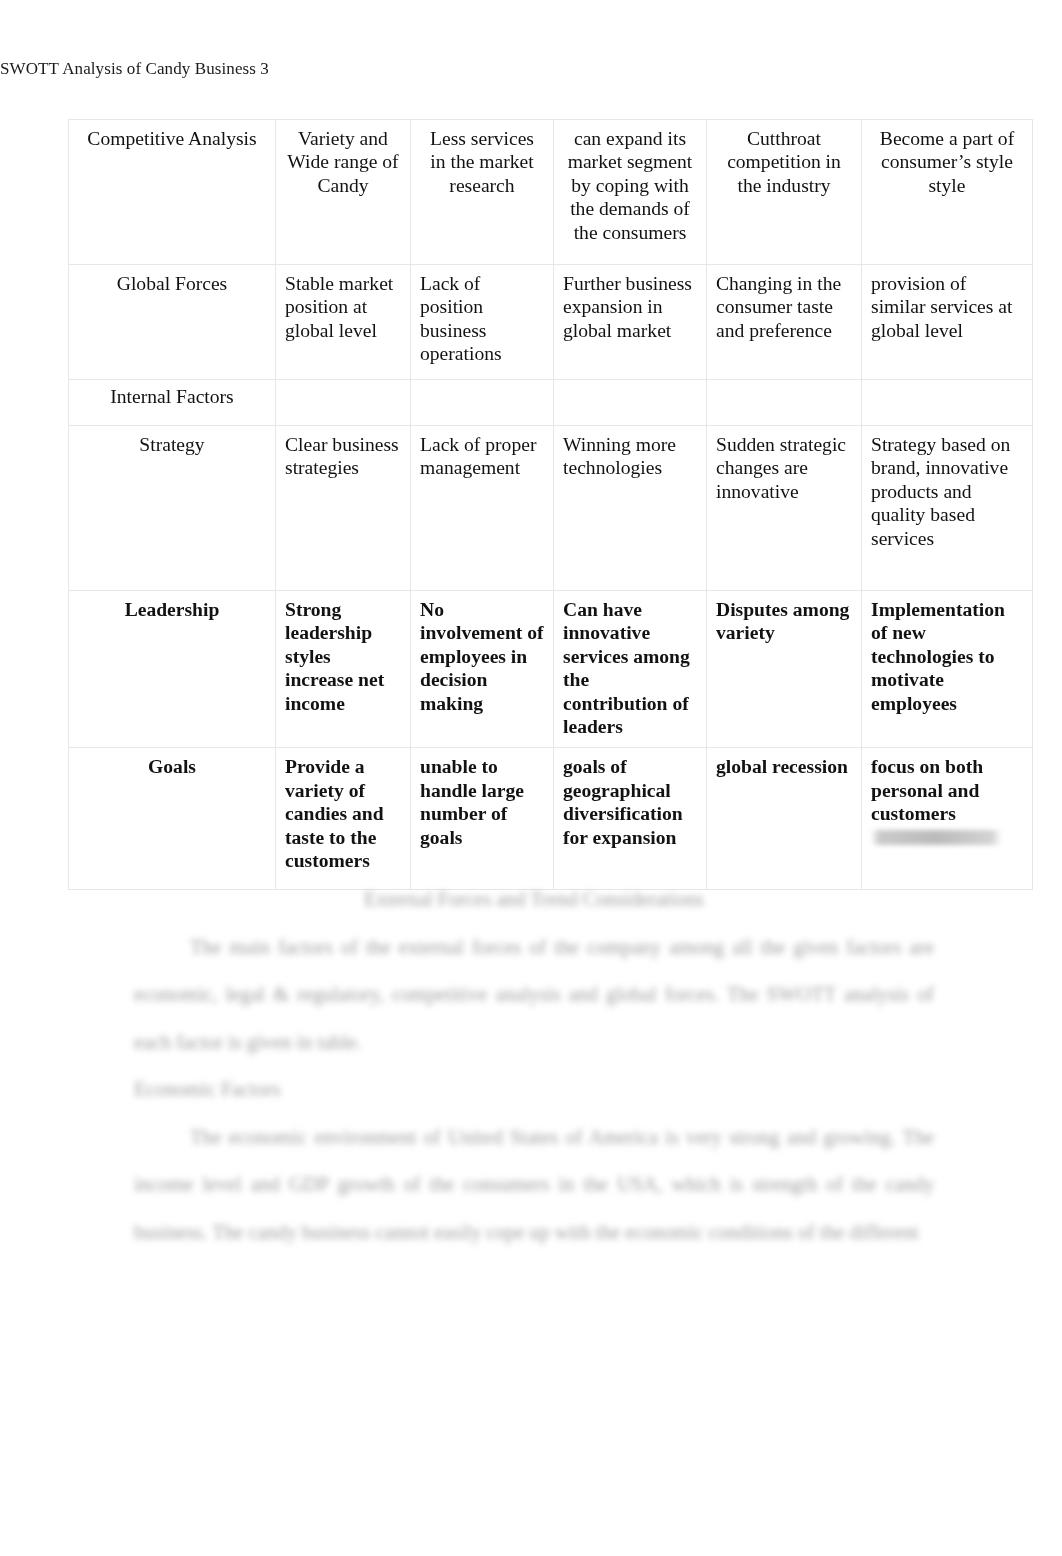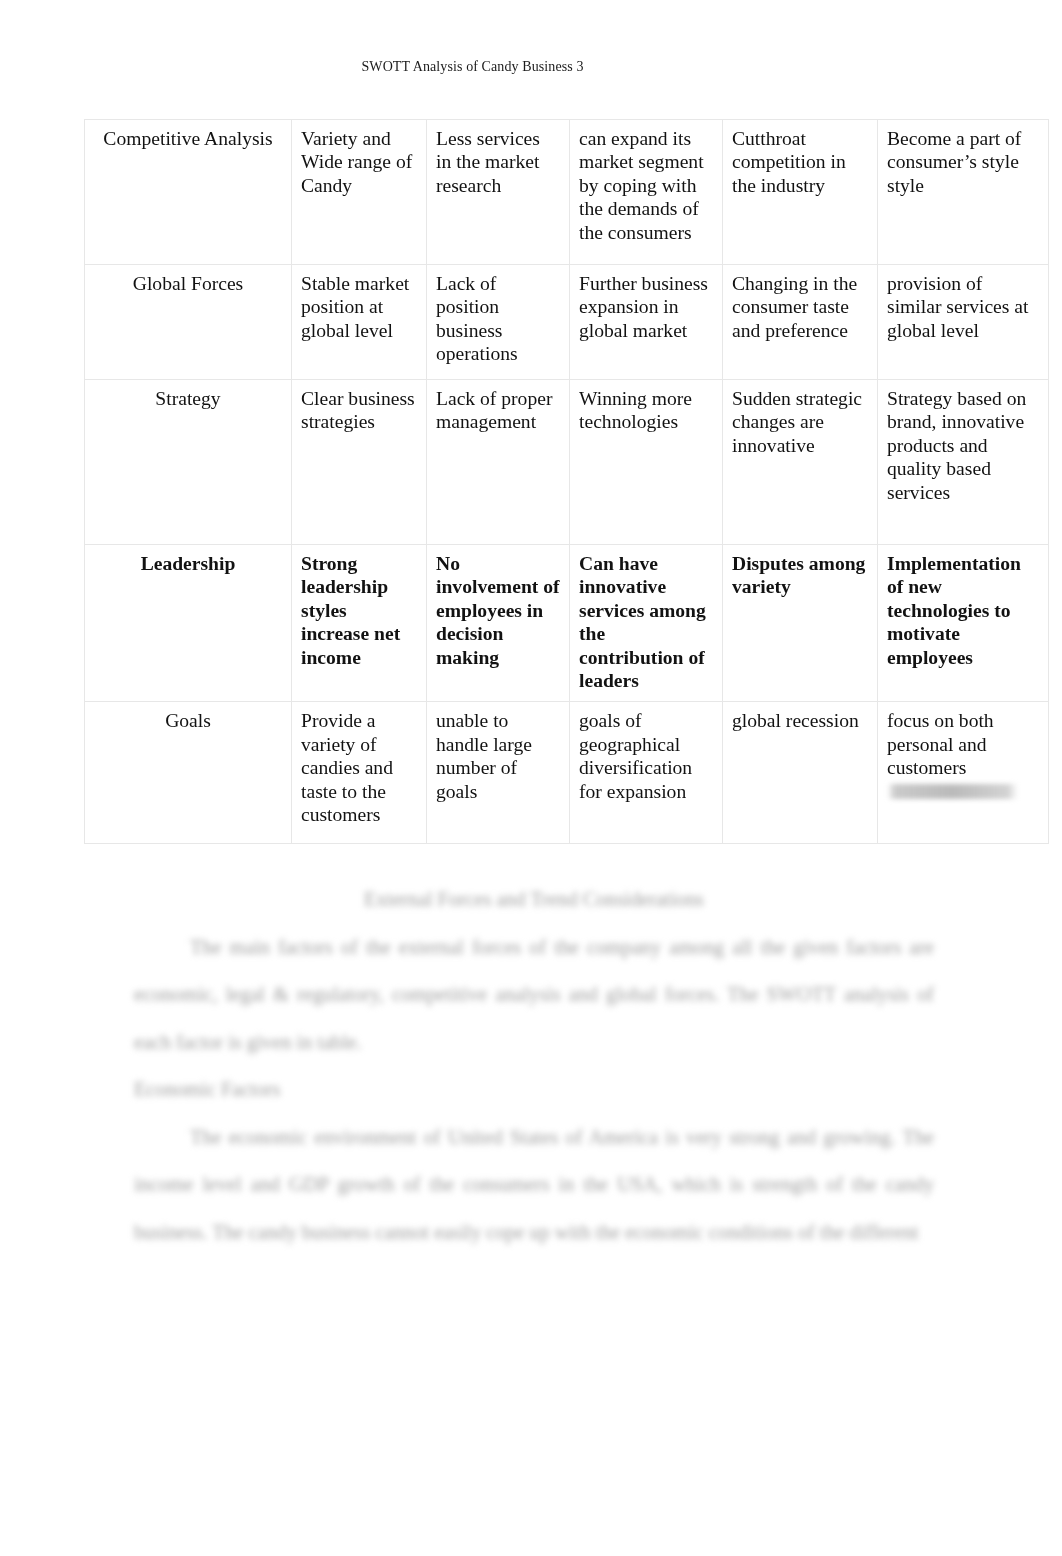--- a/index.html
+++ b/index.html
@@ -20,32 +20,32 @@
     position: absolute;
     inset: 0;
   }
 
   
   .header {
     position: absolute;
     top: 59px;
     left: 0;
     right: 117px;
-    text-align: center;
-    font-size: 14px;
+    text-align: left;
+    font-size: 17px;
     line-height: 1.2;
     color: #1b1b1b;
     letter-spacing: 0.1px;
   }
 
   
   .swott-table {
     position: absolute;
     top: 119px;
-    left: 84px;
+    left: 68px;
     width: 964px;
     border-collapse: collapse;
     table-layout: fixed;
     font-size: 19.6px;
     line-height: 1.195;
   }
   .swott-table td {
     border: 1px solid #e7e7e7;
     vertical-align: top;
     padding: 7px 9px 9px 9px;
@@ -60,26 +60,26 @@
 
   
   col.c0 { width: 207px; }
   col.c1 { width: 135px; }
   col.c2 { width: 143px; }
   col.c3 { width: 153px; }
   col.c4 { width: 155px; }
   col.c5 { width: 171px; }
 
   
-  tr.r-compet td { height: 128px; }
+  tr.r-compet td { height: 128px; text-align: center; }
   tr.r-global td { height: 98px; }
   tr.r-internal td { height: 36px; padding-top: 5px; padding-bottom: 4px; }
   tr.r-strategy td { height: 148px; }
   tr.r-leader td { height: 125px; font-weight: bold; }
-  tr.r-goals td { height: 125px; }
+  tr.r-goals td { height: 125px; font-weight: bold; }
 
   
   .redacted-line {
     display: block;
     height: 15px;
     margin-top: 4px;
     width: 86%;
     background: linear-gradient(90deg,
         rgba(190,190,190,0) 0%,
         rgba(170,170,170,0.62) 6%,
@@ -150,20 +150,28 @@
 
       <tr class="r-global">
         <td class="label">Global Forces</td>
         <td>Stable market position at global level</td>
         <td>Lack of position business operations</td>
         <td>Further business expansion in global market</td>
         <td>Changing in the consumer taste and preference</td>
         <td>provision of similar services at global level</td>
       </tr>
 
+      <tr class="r-internal">
+        <td class="label">Internal Factors</td>
+        <td></td>
+        <td></td>
+        <td></td>
+        <td></td>
+        <td></td>
+      </tr>
 
       <tr class="r-strategy">
         <td class="label">Strategy</td>
         <td>Clear business strategies</td>
         <td>Lack of proper management</td>
         <td>Winning more technologies</td>
         <td>Sudden strategic changes are innovative</td>
         <td>Strategy based on brand, innovative products and quality based services</td>
       </tr>
 

